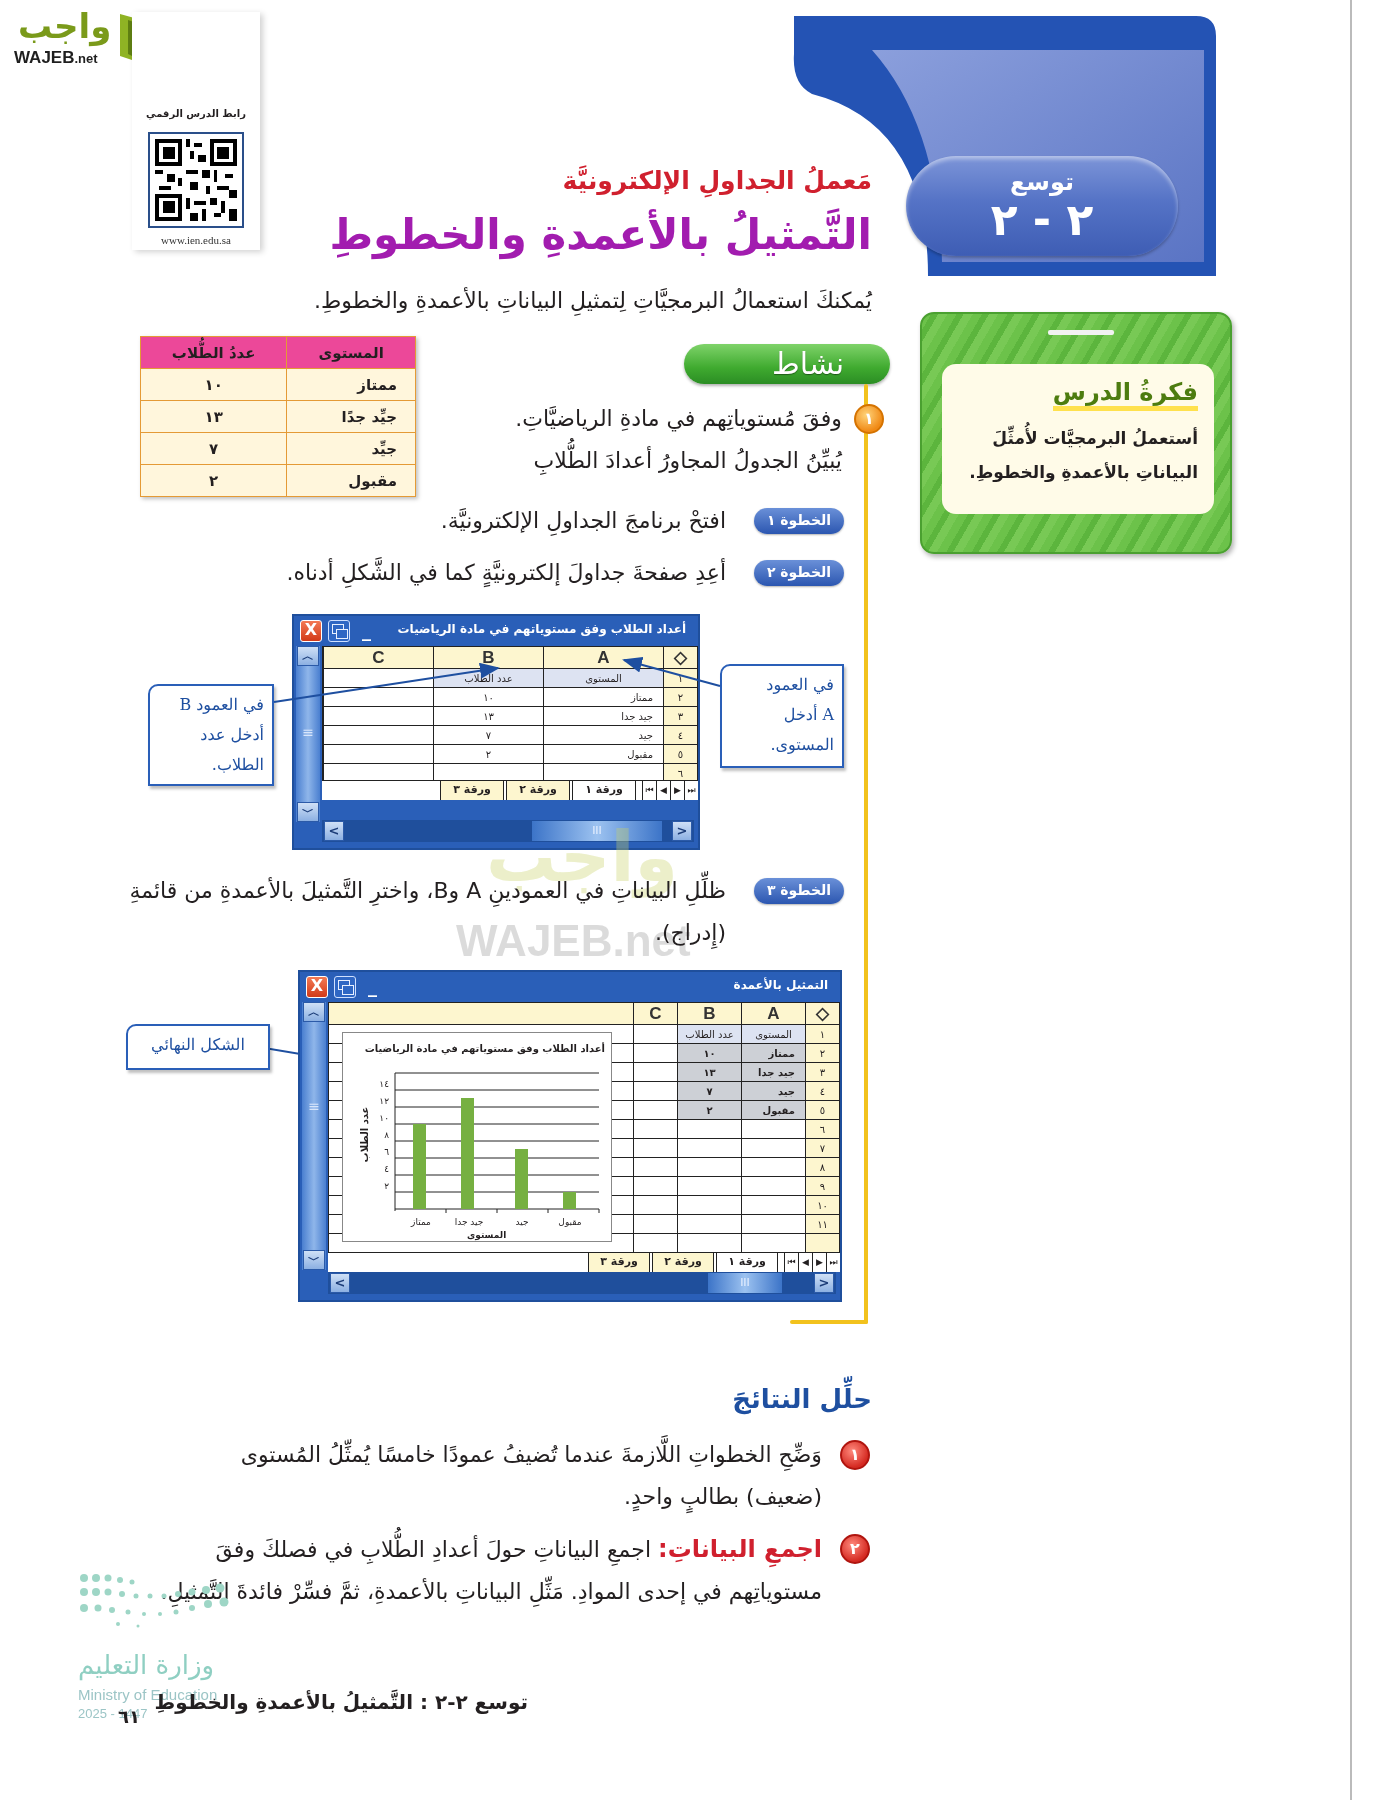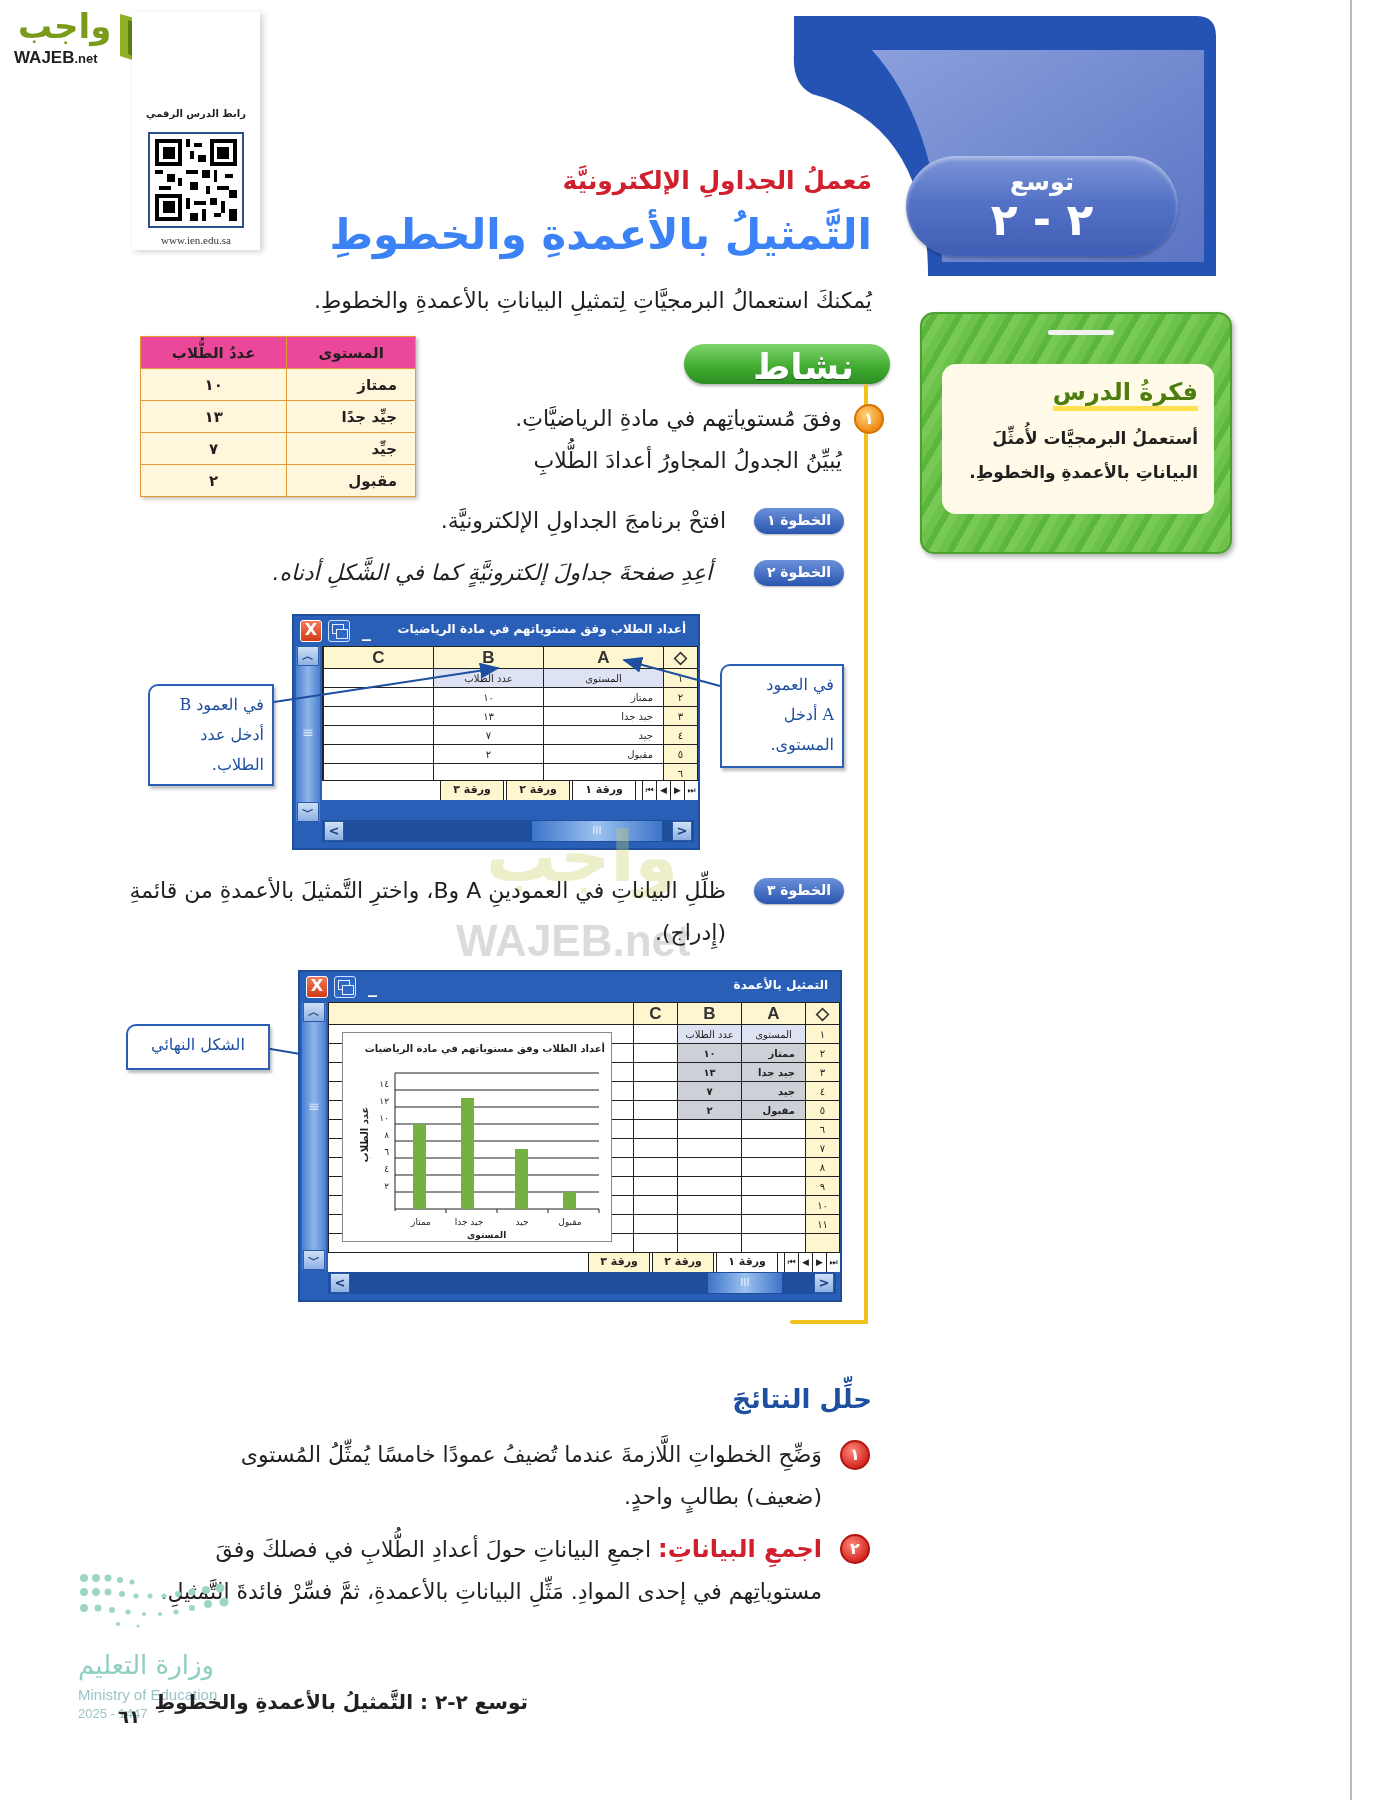--- a/index.html
+++ b/index.html
@@ -26,37 +26,37 @@
   
   .hdr-shape { left: 792px; top: 14px; width: 426px; height: 266px; }
   .hdr-pill { left: 906px; top: 156px; width: 272px; height: 100px; border-radius: 50px;
               background: linear-gradient(180deg,#7d95d8 0%,#5573c6 45%,#3e5db4 100%);
               box-shadow: inset 0 3px 4px rgba(255,255,255,0.45), 0 2px 3px rgba(0,0,0,0.25); }
   .hdr-pill .t1 { position: absolute; top: 12px; width: 100%; text-align: center; font-size: 24px; color: #fff; font-weight: bold; direction: rtl; }
   .hdr-pill .t2 { position: absolute; top: 38px; width: 100%; text-align: center; font-size: 44px; color: #fff; font-weight: bold; direction: rtl; letter-spacing: 6px; }
 
   
   .subtitle { right: 524px; top: 166px; font-size: 25px; font-weight: bold; color: #d0202e; direction: rtl; }
-  .title { right: 524px; top: 210px; font-size: 42px; font-weight: bold; color: #3b82f6; direction: rtl; }
+  .title { right: 524px; top: 210px; font-size: 42px; font-weight: bold; color: #a21caf; direction: rtl; }
   .intro { right: 524px; top: 288px; font-size: 22px; direction: rtl; }
 
   
   .idea-box { left: 920px; top: 312px; width: 312px; height: 242px; border-radius: 14px;
               background: repeating-linear-gradient(120deg,#6cc24a 0 8px,#5cb53d 8px 14px,#78c955 14px 22px);
               box-shadow: 2px 3px 5px rgba(0,0,0,0.3); border: 2px solid #4aa030; }
   .idea-box .bar { position: absolute; left: 126px; top: 16px; width: 66px; height: 5px; background: #f2f2f2; border-radius: 2px; }
   .idea-box .inner { position: absolute; left: 20px; top: 50px; width: 272px; height: 150px; background: #fffbe8; border-radius: 14px; padding: 14px 16px; direction: rtl; }
   .idea-box .h { font-size: 24px; font-weight: bold; color: #4d7c0f; display: inline-block; border-bottom: 5px solid #ffe14d; line-height: 28px; }
   .idea-box .p { font-size: 17px; font-weight: bold; margin-top: 10px; line-height: 34px; }
 
   
   .act-pill { left: 684px; top: 344px; width: 206px; height: 40px; border-radius: 20px;
               background: linear-gradient(180deg,#7fd36a 0%,#3faa2f 60%,#2b8d24 100%);
               box-shadow: 0 2px 3px rgba(0,0,0,0.3); }
-  .act-pill .t { position: absolute; right: 36px; top: 2px; font-size: 36px; font-weight: bold; color: #fff; letter-spacing: 8px; direction: rtl; text-shadow: 0 1px 1px rgba(0,0,0,0.4); }
+  .act-pill .t { position: absolute; right: 46px; top: 2px; font-size: 30px; font-weight: normal; color: #fff; letter-spacing: 8px; direction: rtl; text-shadow: 0 1px 1px rgba(0,0,0,0.4); }
   .act-line { left: 864px; top: 384px; width: 4px; height: 940px; background: #f2c21d; border-radius: 2px; }
   .act-line-b { left: 790px; top: 1320px; width: 78px; height: 4px; background: #f2c21d; border-radius: 2px; }
 
   
   .dtable { left: 140px; top: 336px; width: 276px; border-collapse: collapse; background: #fff6dc; box-shadow: 2px 2px 4px rgba(0,0,0,0.25); direction: rtl; }
   .dtable td, .dtable th { border: 1.5px solid #e49a35; height: 32px; font-size: 15px; font-weight: bold; text-align: center; }
   .dtable th { background: #ec4899; }
   .dtable td.lvl { text-align: right; padding-right: 18px; }
 
   
@@ -243,21 +243,21 @@
   <tr>
         <td class="lvl">مقبول</td>
         <td>٢</td>
       </tr>
 </tbody>
   </table>
 
 <div class="abs step-pill" style="left:754px; top:508px;">الخطوة ١</div>
 <div class="abs para" style="right:670px; top:500px;">افتحْ برنامجَ الجداولِ الإلكترونيَّة.</div>
 <div class="abs step-pill" style="left:754px; top:560px;">الخطوة ٢</div>
-<div class="abs para" style="right:684px; top:552px;font-style:italic;">أعِدِ صفحةَ جداولَ إلكترونيَّةٍ كما في الشَّكلِ أدناه.</div>
+<div class="abs para" style="right:670px; top:552px;">أعِدِ صفحةَ جداولَ إلكترونيَّةٍ كما في الشَّكلِ أدناه.</div>
 
 <div class="abs win" style="left:292px; top:614px; width:408px; height:236px;">
   <div class="titlebar">
     <div class="btn-close">X</div>
     <div class="btn-restore"></div>
     <div class="btn-min">_</div>
     <div class="title">أعداد الطلاب وفق مستوياتهم في مادة الرياضيات</div>
   </div>
   <div class="vscroll" style="height:176px;">
     <div class="ar" style="top:0;">︿</div>

